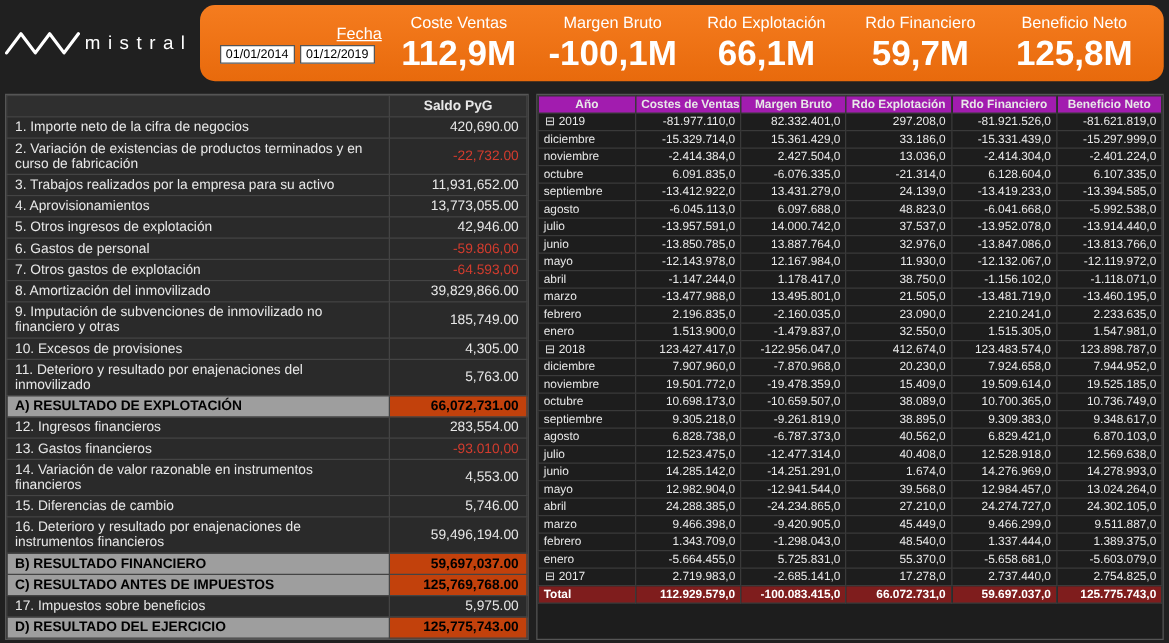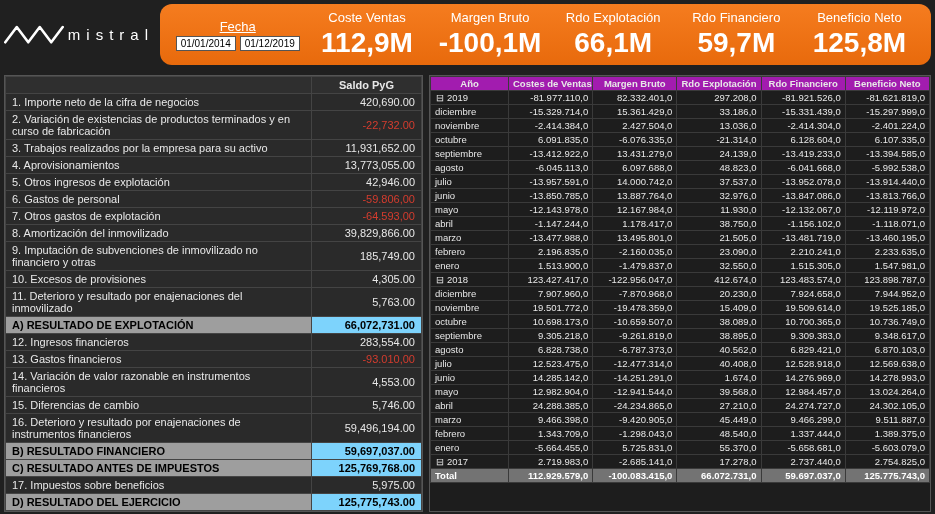--- a/index.html
+++ b/index.html
@@ -36,21 +36,21 @@
     align-items: center;
     padding: 6px 10px;
   }
   .kpi {
     flex: 1;
     text-align: center;
     color: #fff;
   }
   .kpi-label { font-size: 13px; margin-bottom: 2px; }
   .kpi-value { font-size: 28px; font-weight: 600; }
-  .date-kpi { flex: 1.1; text-align:center;text-decoration:underline; }
+  .date-kpi { flex: 1.1; text-align:right;text-decoration:underline; }
   .date-boxes { display:flex; gap:4px; justify-content:center; margin-top:2px;}
   .date-box {
     background:#fff; color:#000; border:1px solid #555;
     font-size:10px; padding:1px 4px;
   }
   .main {
     display:flex;
     gap:6px;
   }
   
@@ -62,21 +62,21 @@
   .left table { width:100%; border-collapse: collapse; }
   .left th, .left td {
     border:1px solid #444;
     padding:2px 6px;
     font-size:11px;
     background:#2a2a2a;
   }
   .left th { background:#2f2f2f; font-weight:600; }
   .left td.num { text-align:right; width:110px; }
   tr.section td { background:#9e9e9e; color:#000; font-weight:700; }
-  tr.section td.num { background:#7dd3fc; }
+  tr.section td.num { background:#c2410c; }
   .neg { color:#d43c2e; }
   
   .right {
     flex:1;
     border:1px solid #555;
     background:#1d1d1d;
     overflow:hidden;
   }
   .right table { width:100%; border-collapse: collapse; table-layout: fixed;}
   .right th, .right td {
@@ -87,21 +87,21 @@
     white-space:nowrap;
     overflow:hidden;
     height:13px;
     line-height:13px;
   }
   .right th { background:#a21caf; font-weight:700; text-align:center; }
   .right td.lbl { text-align:left; padding-left:4px; }
   .right td.lbl.indent { }
   .right tr.year td { font-weight:400; }
   .right tr.total td {
-    background:#737373; color:#fff; font-weight:700;
+    background:#7f1d1d; color:#fff; font-weight:700;
   }
   .year-toggle { display:inline-block; width:10px; text-align:center; margin-right:2px; }
 </style>
 </head>
 <body>
 
 <div class="topbar">
   <div class="logo">
     <svg width="100" height="34" viewBox="0 0 100 34">
       <path d="M2 30 L20 6 L38 30 L56 6 L74 30 L92 6" stroke="#fff" stroke-width="4" fill="none" stroke-linecap="round" stroke-linejoin="round"></path>

